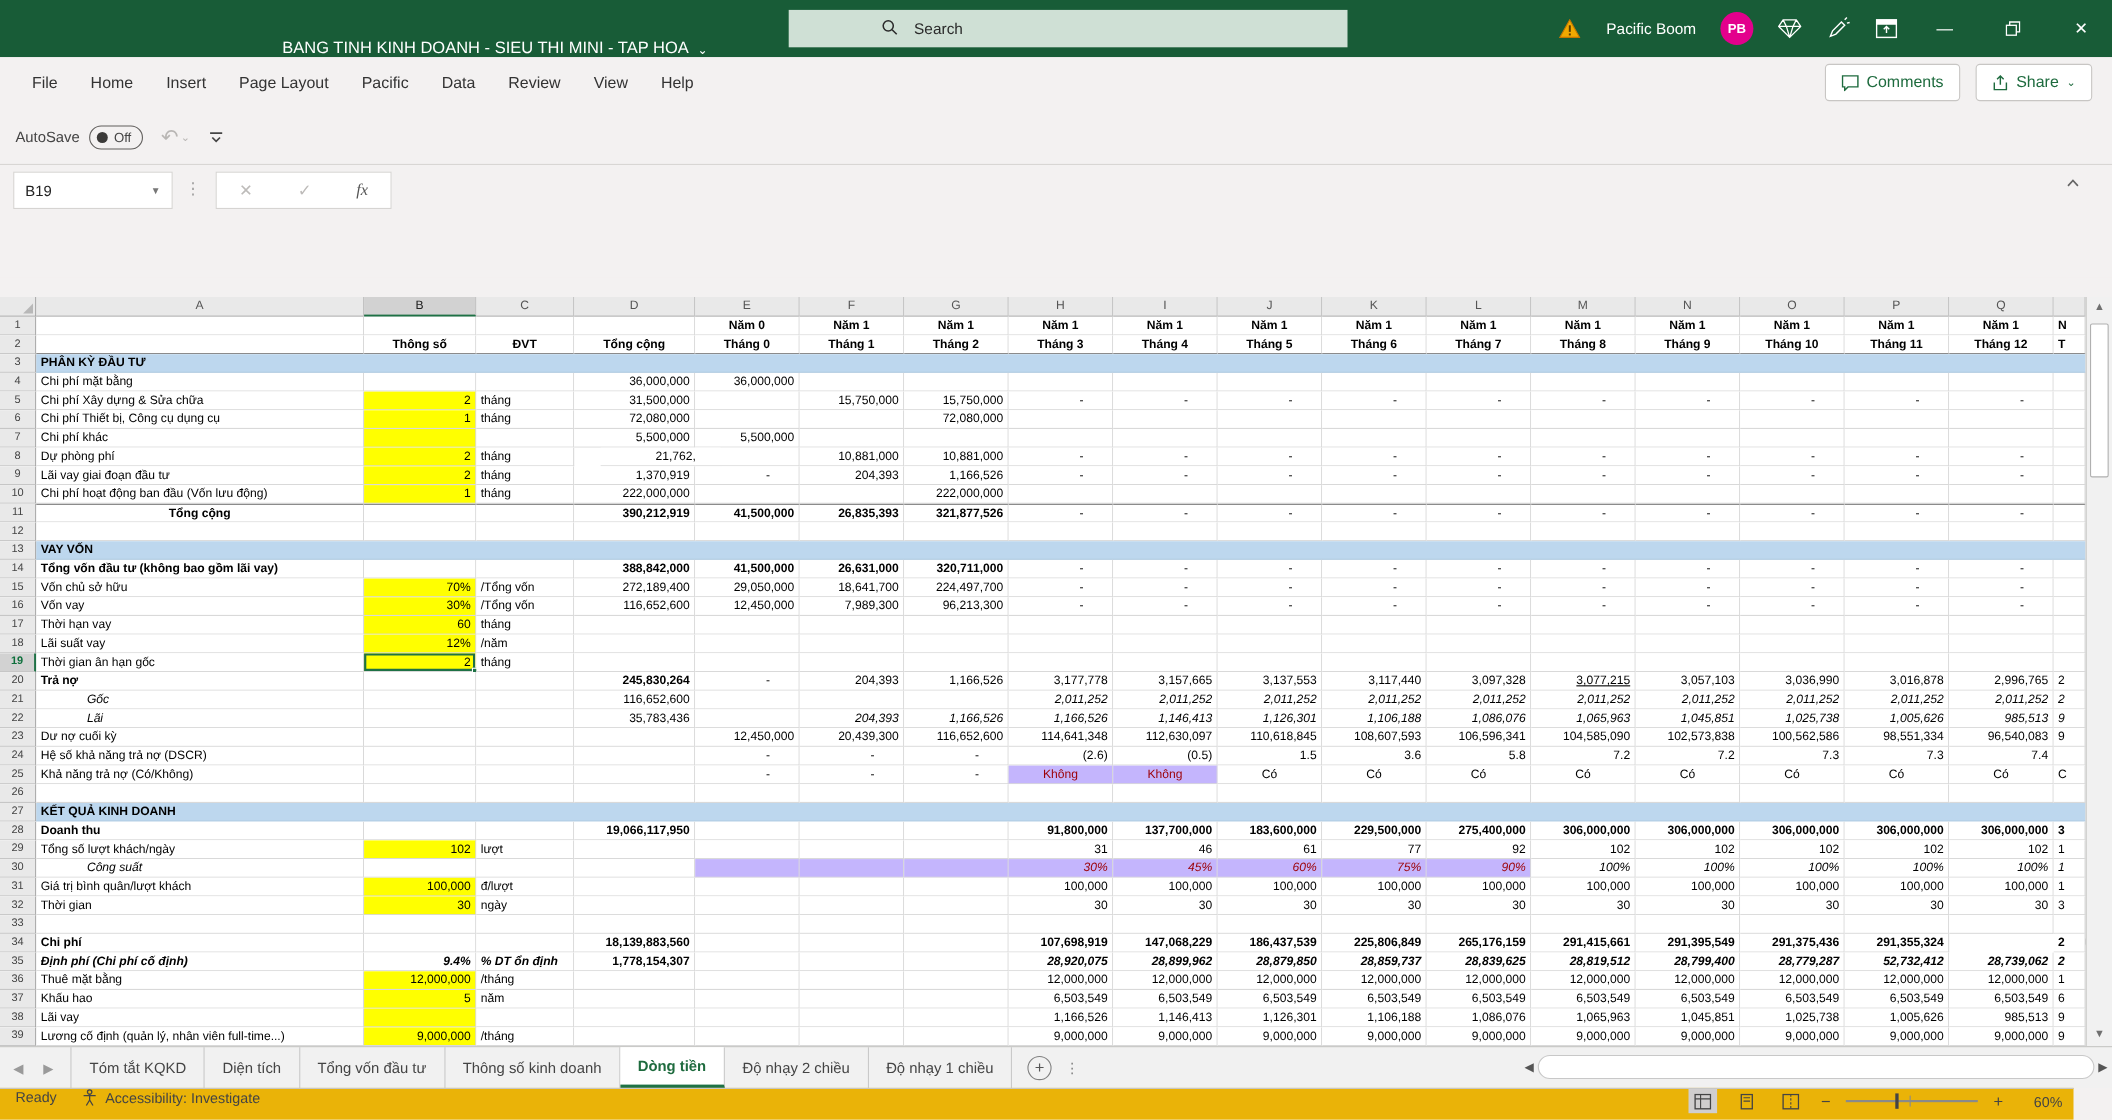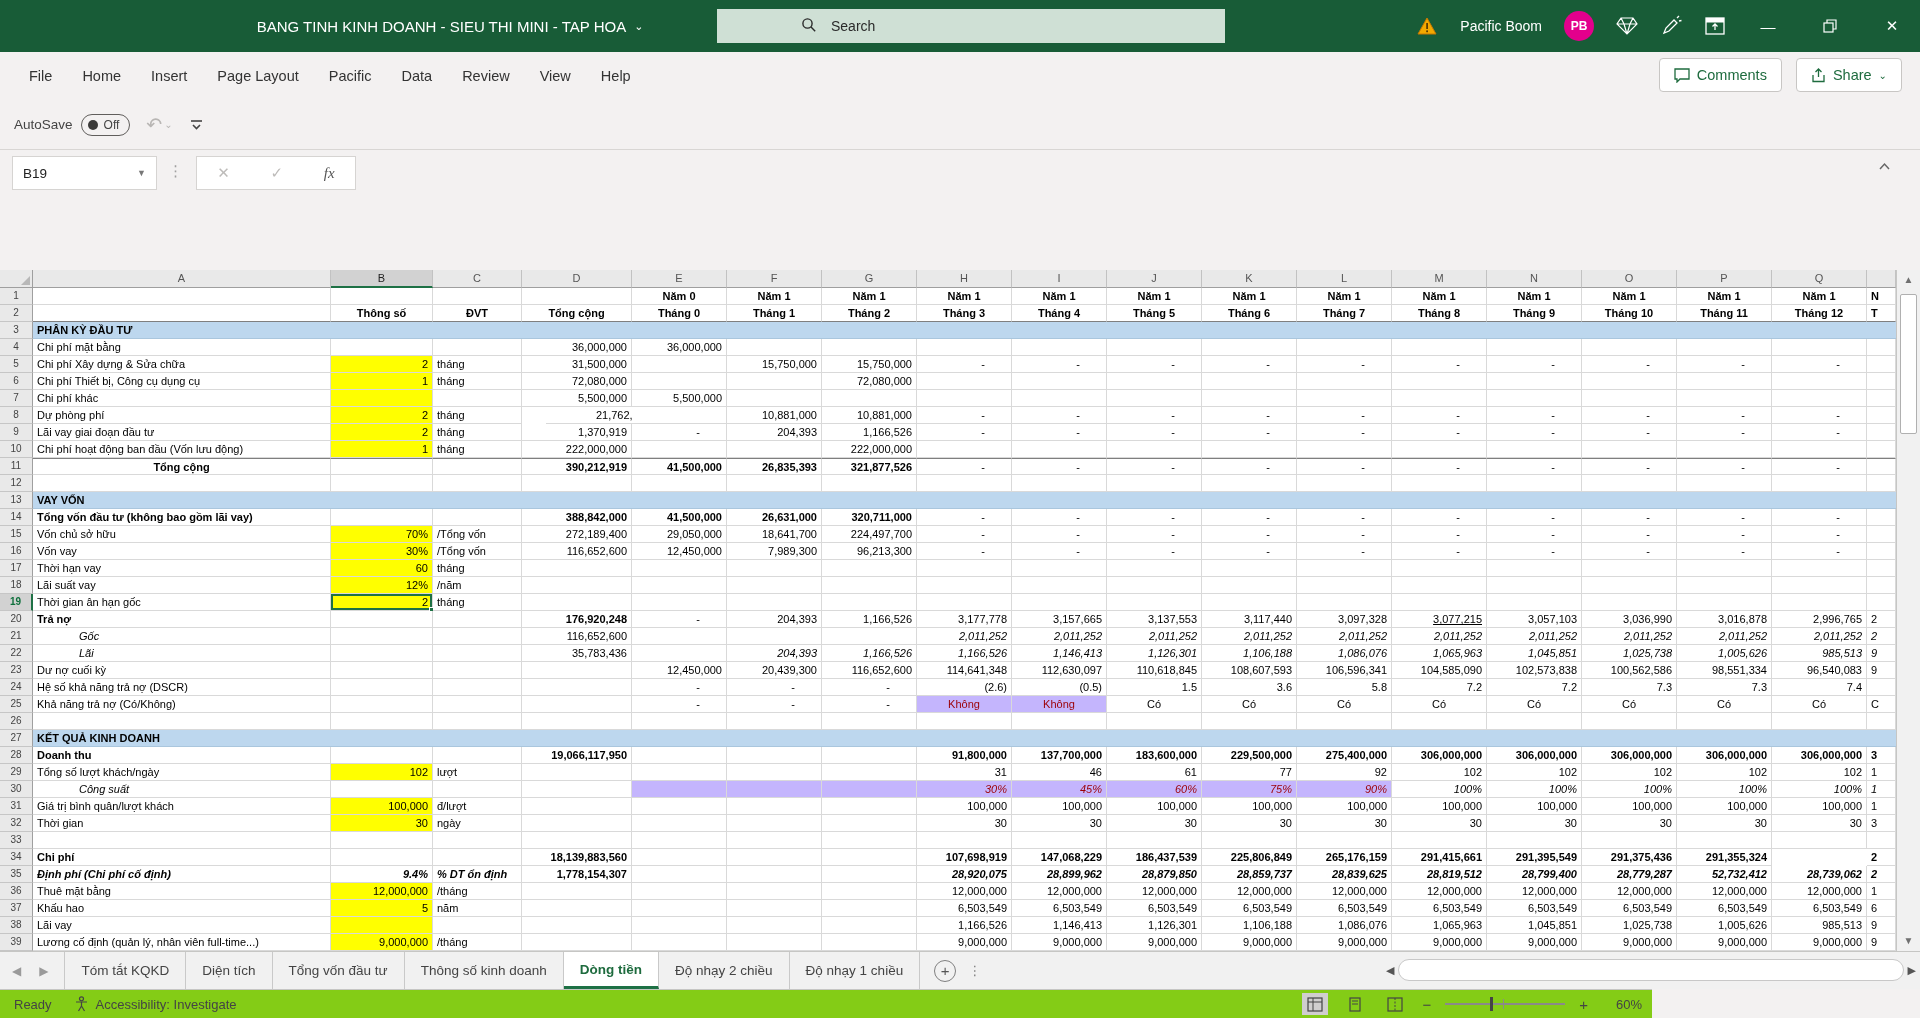--- a/index.html
+++ b/index.html
@@ -1,21 +1,21 @@
 <!DOCTYPE html>
 <html><head>
 <meta charset="utf-8">
 <style>
   * { margin:0; padding:0; box-sizing:border-box; }
   html,body { width:1920px; height:1018px; overflow:hidden; font-family:"Liberation Sans",sans-serif; background:#f3f1f1; }
   #app { position:relative; width:1920px; height:1018px; }
 
   
   #titlebar { position:absolute; left:0; top:0; width:1920px; height:52px; background:#185c37; display:flex; align-items:center; color:#fff; }
-  #title-text { position:absolute; left:140px; top:0; width:620px; height:52px; display:flex; align-items:center; justify-content:center; font-size:15px; gap:8px; }
+  #title-text { position:absolute; left:140px; top:0; width:620px; height:52px; display:flex; align-items:flex-end; justify-content:center; font-size:15px; gap:8px; }
   #search-pill { position:absolute; left:717px; top:9px; width:508px; height:34px; background:#cfe0d5; display:flex; align-items:center; padding-left:84px; gap:14px; color:#2a2a2a; font-size:14px; }
   #tb-right { position:absolute; right:8px; top:0; height:52px; display:flex; align-items:center; gap:22px; }
   .tb-ic { width:22px; height:22px; display:flex; align-items:center; justify-content:center; }
   #avatar { width:30px; height:30px; border-radius:50%; background:#e3008c; color:#fff; font-size:12px; display:flex; align-items:center; justify-content:center; font-weight:bold; }
   #user-name { font-size:14px; }
   .winbtn { width:40px; height:52px; display:flex; align-items:center; justify-content:center; font-size:15px; }
 
   
   #menurow { position:absolute; left:0; top:52px; width:1920px; height:48px; background:#f3f1f1; display:flex; align-items:center; }
   .menu-item { font-size:14.5px; color:#333; padding:8px 15px; }
@@ -78,21 +78,21 @@
   .sheet-tab { display:flex; align-items:center; padding:0 16px; font-size:13.5px; color:#444; border-right:1px solid #c9c9c9; }
   .sheet-tab.first { border-left:1px solid #c9c9c9; }
   .sheet-tab.active { background:#fff; color:#1e6b3e; font-weight:bold; border-bottom:3px solid #1e7145; }
   #addsheet { width:22px; height:22px; border:1px solid #808080; border-radius:50%; color:#555; display:flex; align-items:center; justify-content:center; font-size:15px; align-self:center; margin-left:14px; }
   #tab-dots { align-self:center; color:#808080; margin-left:12px; font-size:13px; }
   #hscroll { position:absolute; right:4px; top:956px; width:530px; height:28px; display:flex; align-items:center; gap:4px; }
   #htrack { flex:1; height:22px; background:#fff; border:1px solid #c8c8c8; border-radius:11px; }
   .harrow { color:#555; font-size:11px; }
 
   
-  #statusbar { position:absolute; left:0; top:989px; width:1652px; height:29px; background:#84cc16; border-top:1px solid #c6c6c4; display:flex; align-items:center; font-size:13px; color:#444; }
+  #statusbar { position:absolute; left:0; top:989px; width:1885px; height:29px; background:#eab308; border-top:1px solid #c6c6c4; display:flex; align-items:flex-start; font-size:13px; color:#444; }
   #sb-ready { padding:0 22px 0 14px; }
   #sb-acc { display:flex; align-items:center; gap:7px; }
   #sb-right { position:absolute; right:10px; display:flex; align-items:center; gap:14px; }
   .view-ic { width:26px; height:22px; display:flex; align-items:center; justify-content:center; }
   .view-ic.active { background:#d0cece; }
   #zoom-track { position:relative; width:120px; height:2px; background:#8a8a8a; }
   #zoom-thumb { position:absolute; left:45px; top:-6px; width:3px; height:14px; background:#444; }
   #zoom-mid { position:absolute; left:58px; top:-4px; width:1px; height:10px; background:#8a8a8a; }
   #zoom-pct { width:40px; text-align:right; }
   .zbtn { font-size:15px; color:#444; }
@@ -603,21 +603,21 @@
         <div class="cell" style="left: 1582px; width: 95px;"></div>
         <div class="cell" style="left: 1677px; width: 95px;"></div>
         <div class="cell" style="left: 1772px; width: 95px;"></div>
         <div class="cell" style="left: 1867px; width: 29px;"></div>
       </div>
       <div class="row">
         <div class="gut">20</div>
         <div class="cell lab b" style="left: 33px; width: 298px;">Trả nợ</div>
         <div class="cell" style="left: 331px; width: 102px;"></div>
         <div class="cell" style="left: 433px; width: 89px;"></div>
-        <div class="cell num b" style="left: 522px; width: 110px;">176,920,248</div>
+        <div class="cell num b" style="left: 522px; width: 110px;">245,830,264</div>
         <div class="cell dash" style="left: 632px; width: 95px;">-</div>
         <div class="cell num" style="left: 727px; width: 95px;">204,393</div>
         <div class="cell num" style="left: 822px; width: 95px;">1,166,526</div>
         <div class="cell num" style="left: 917px; width: 95px;">3,177,778</div>
         <div class="cell num" style="left: 1012px; width: 95px;">3,157,665</div>
         <div class="cell num" style="left: 1107px; width: 95px;">3,137,553</div>
         <div class="cell num" style="left: 1202px; width: 95px;">3,117,440</div>
         <div class="cell num" style="left: 1297px; width: 95px;">3,097,328</div>
         <div class="cell num" style="left: 1392px; width: 95px; text-decoration: underline;">3,077,215</div>
         <div class="cell num" style="left: 1487px; width: 95px;">3,057,103</div>

